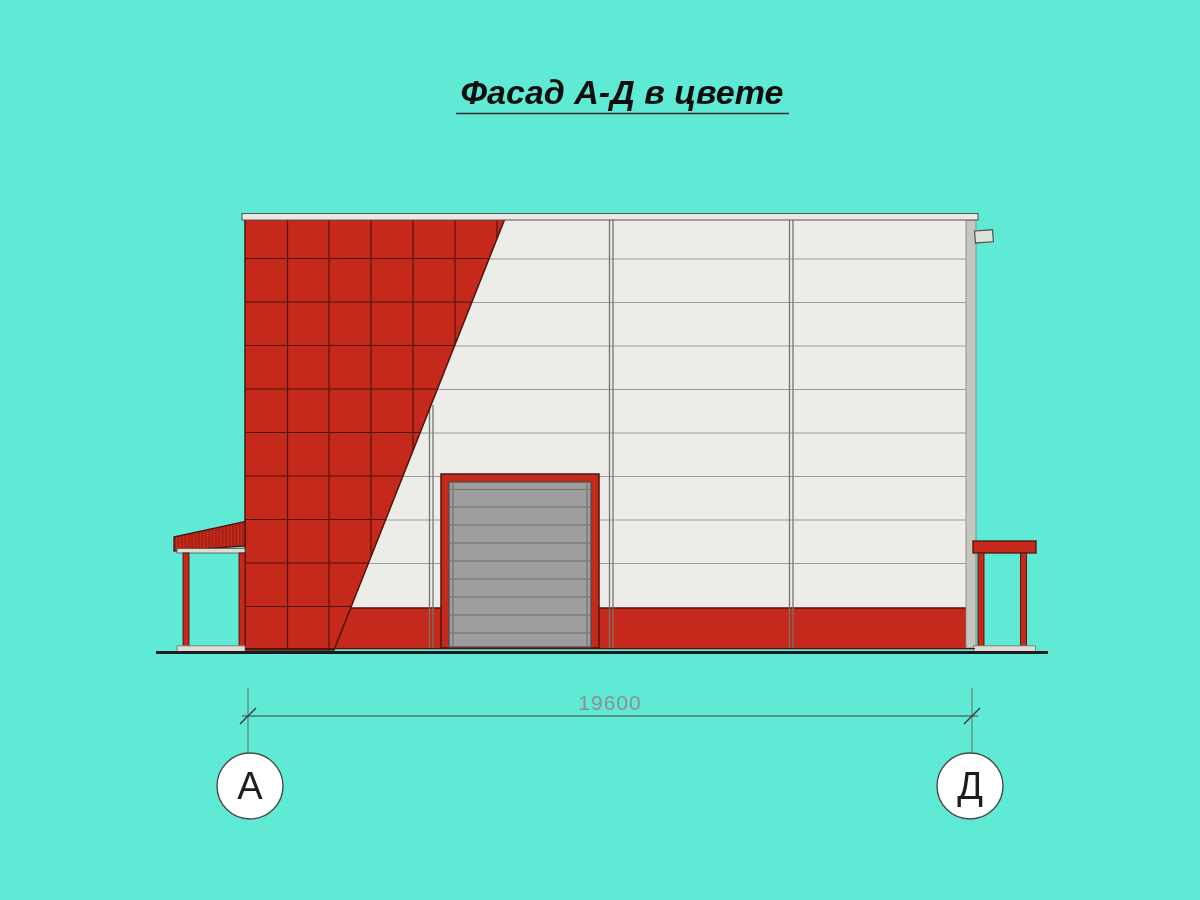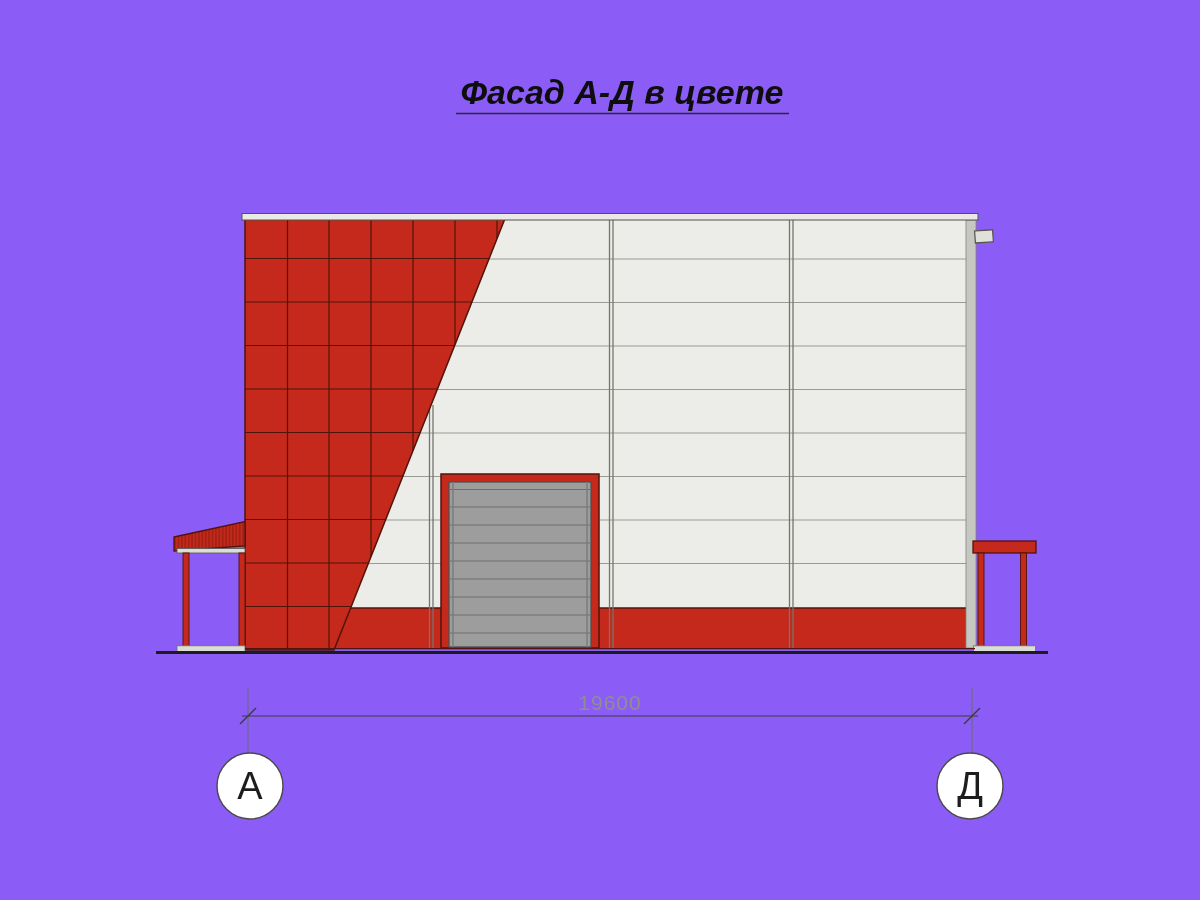--- a/index.html
+++ b/index.html
@@ -12,21 +12,21 @@
     --door-line:#6e6e6e;
     --coping-gray:#e9eae5;
     --metal-light:#dcddd7;
     --ground-black:#1c1c1c;
     --dim-gray:#8f8f8f;
     --line-dark:#3c3c3c;
     --title-black:#0e0e0e;
   }
   html,body{margin:0;padding:0;background:#ffffff;}
   .page{
-    position:relative;width:1200px;height:900px;background:#8b5cf6;overflow:hidden;
+    position:relative;width:1200px;height:900px;background:#5eead4;overflow:hidden;
     font-family:"Liberation Sans", sans-serif;
   }
   svg{display:block;}
   .title-text{
     font-family:"Liberation Sans", sans-serif;
     font-size:34px;font-style:italic;font-weight:600;
     fill:var(--title-black);
   }
   .dim-text{
     font-family:"Liberation Sans", sans-serif;

